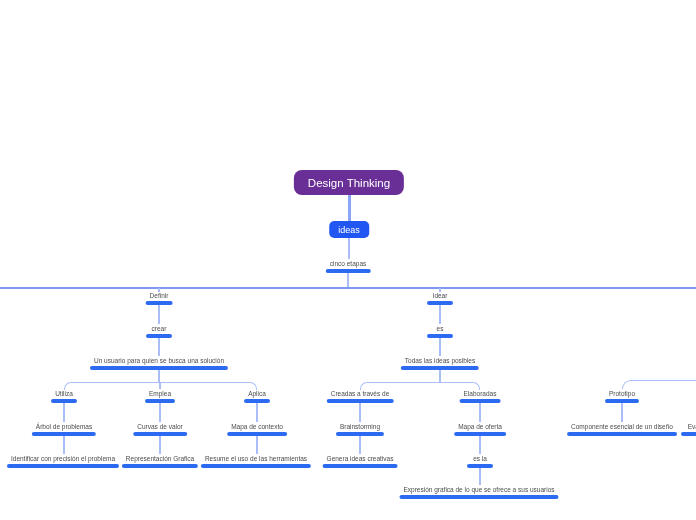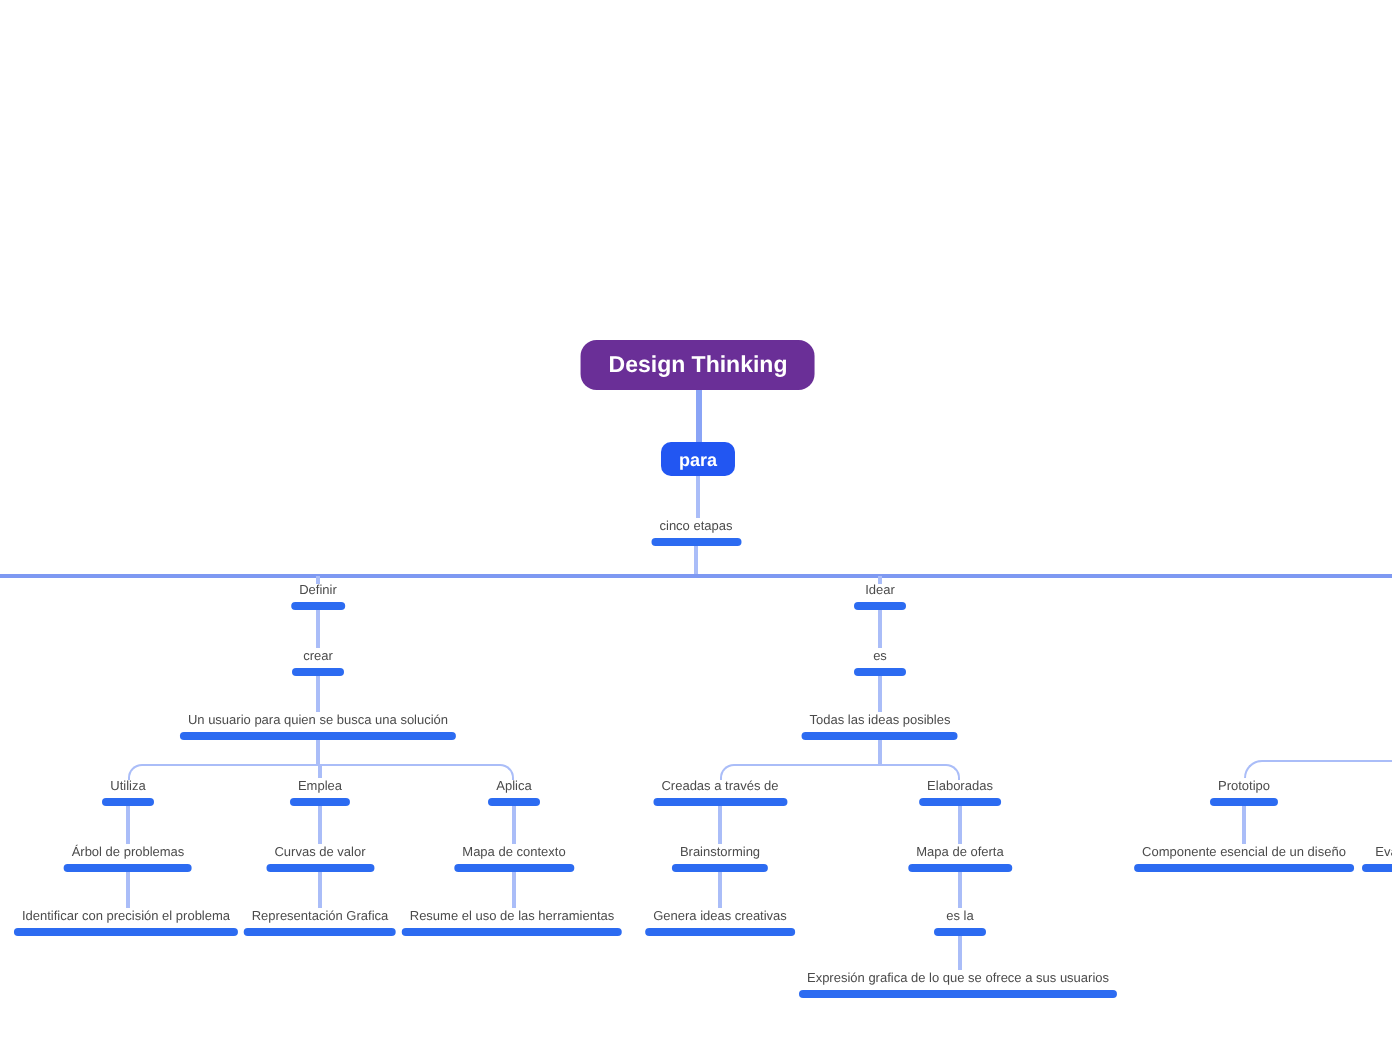--- a/index.html
+++ b/index.html
@@ -7,21 +7,21 @@
     --conn:#aabdf8; --line:#7e99f2; --txt:#4b4b4b;
   }
   html,body{margin:0;padding:0;background:#fff;}
   #canvas{
     position:relative; width:696px; height:520px; overflow:hidden;
     background:#ffffff; font-family:"Liberation Sans", sans-serif;
   }
   
   .boxnode{
     position:absolute; transform:translateX(-50%);
-    color:#fff; font-weight:bold; text-align:center;
+    color:#fff; font-weight:normal; text-align:center;
     display:flex; align-items:center; justify-content:center;
     white-space:nowrap; box-sizing:border-box;
   }
   .rootbox{
     background:var(--root-bg); font-size:11.5px;
     padding:6px 14px; border-radius:8px; min-width:100px; height:25px;
   }
   .edgebox{
     background:var(--edge-bg); font-size:9px;
     padding:3px 9px; border-radius:5px; height:17px;
@@ -97,21 +97,21 @@
   <div class="vl" style="left:257px;top:435px;height:19px"></div>
   <div class="vl" style="left:360px;top:435px;height:19px"></div>
   <div class="vl" style="left:480px;top:435px;height:19px"></div>
   <div class="vl" style="left:480px;top:467px;height:18px"></div>
 
   <div class="boxnode rootbox" style="left:349px;top:170px">
     <span>Design Thinking</span>
   </div>
 
   <div class="boxnode edgebox" style="left:349px;top:221px">
-    <span>para</span>
+    <span>ideas</span>
   </div>
 
   <div class="tn" style="left:348px;top:259px">
     <span class="lbl">cinco etapas</span>
       <span class="bar"></span>
   </div>
 
   <div class="tn" style="left:159px;top:291px">
     <span class="lbl">Definir</span>
       <span class="bar"></span>

